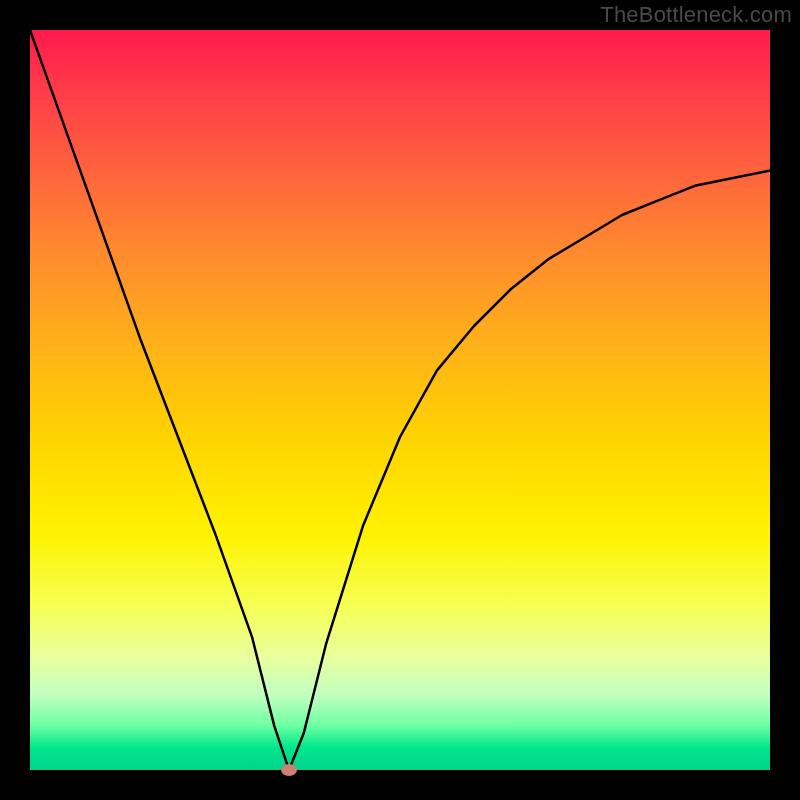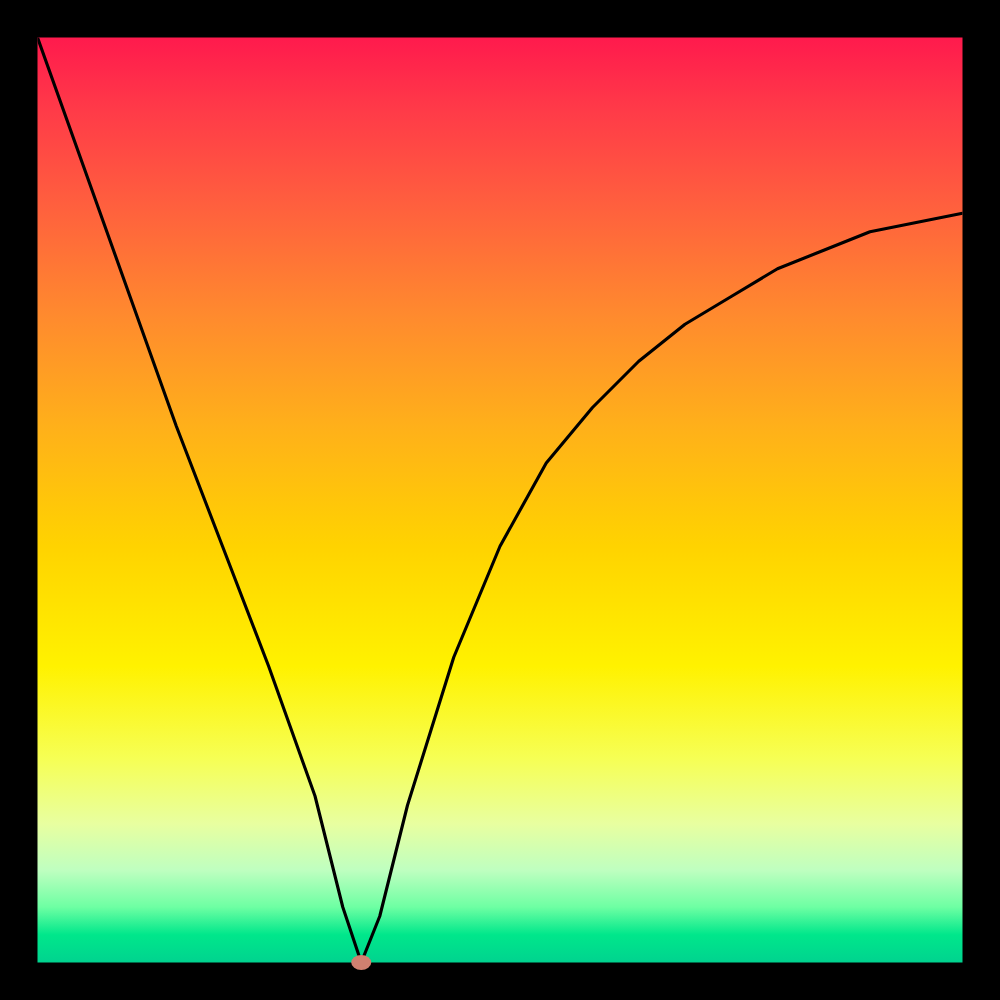--- a/index.html
+++ b/index.html
@@ -65,20 +65,21 @@
     height: 12px;
     border-radius: 50%;
     background: #d08070; 
     transform: translate(-50%, -50%);
   }
 </style>
 </head>
 <body>
 
 <div class="frame">
+  <div class="watermark">TheBottleneck.com</div>
 
   <div class="plot-area">
     <svg class="curve" viewBox="0 0 740 740" preserveAspectRatio="none">
       <path id="curve-path" fill="none" stroke="#000" stroke-width="2.5" stroke-linecap="round" stroke-linejoin="round" d="M0.0 0.0 L37.0 103.6 L74.0 207.2 L111.0 310.8 L148.0 407.0 L185.0 503.2 L222.0 606.8 L244.2 695.6 L259.0 740.0 L273.8 703.0 L296.0 614.2 L333.0 495.8 L370.0 407.0 L407.0 340.4 L444.0 296.0 L481.0 259.0 L518.0 229.4 L555.0 207.2 L592.0 185.0 L629.0 170.2 L666.0 155.4 L703.0 148.0 L740.0 140.6"></path>
     </svg>
     <div id="dip-marker" class="marker" style="left: 259px; top: 740px; background: rgb(208, 128, 112);"></div>
   </div>
 </div>
 
 </body></html>

